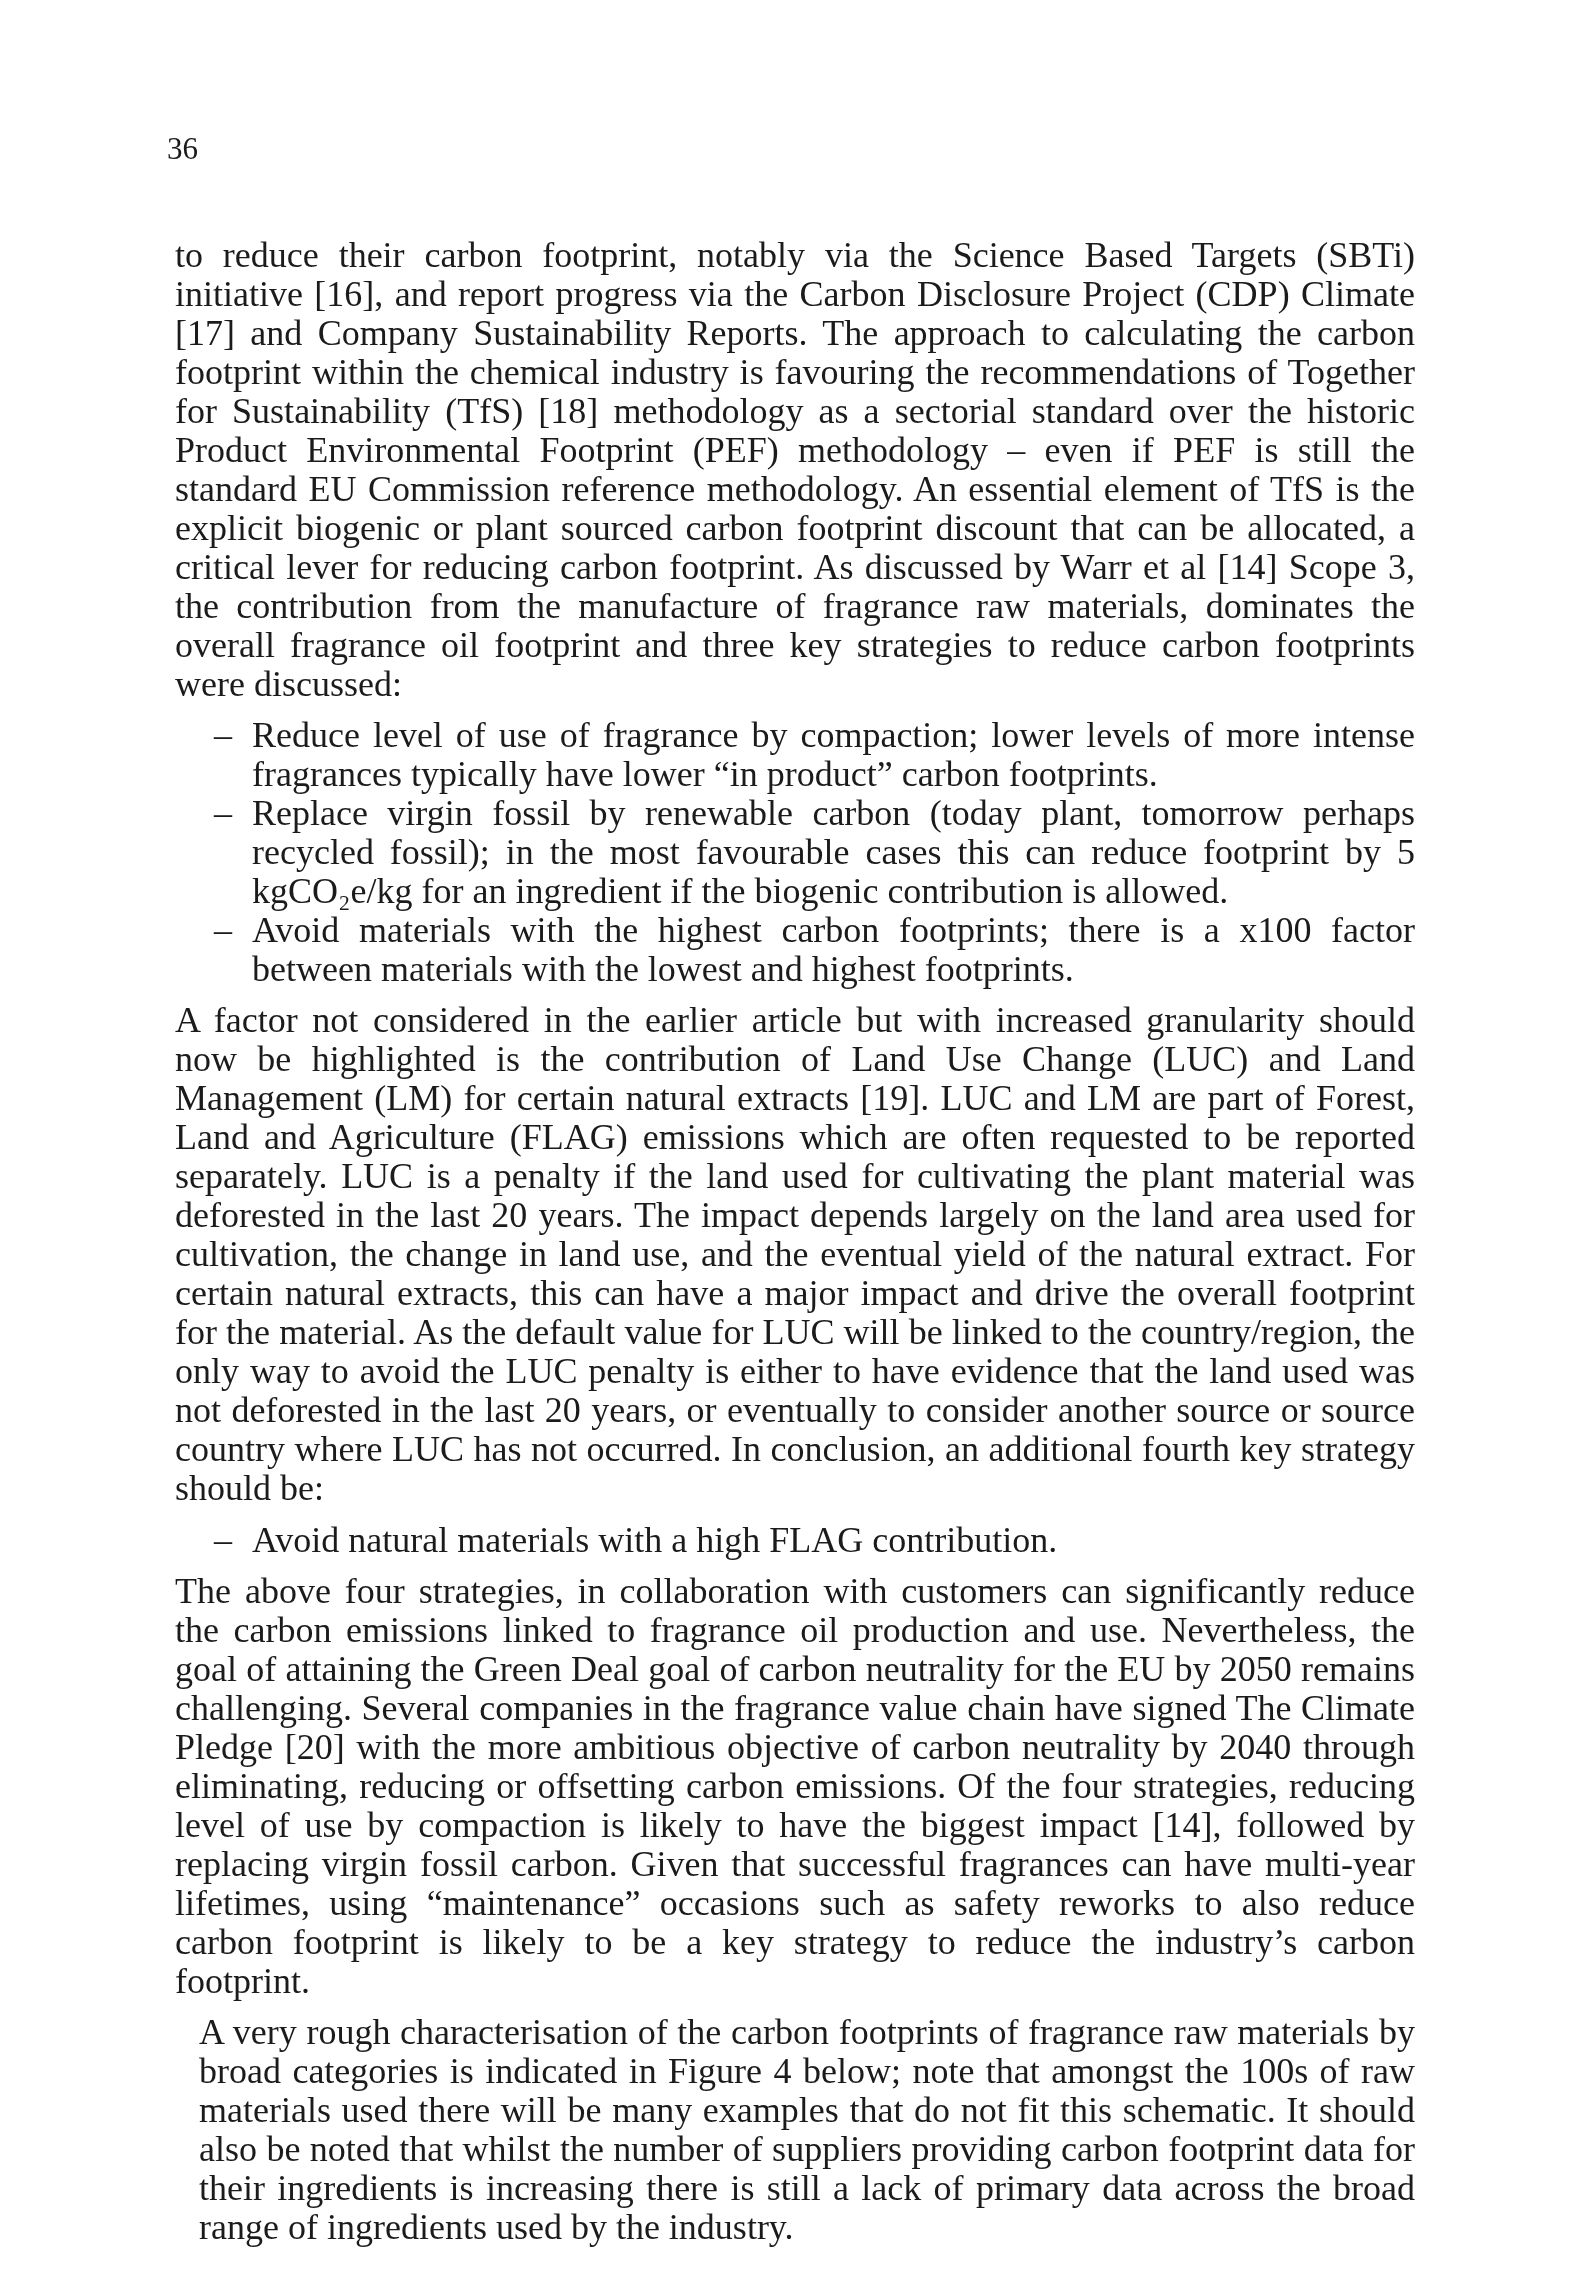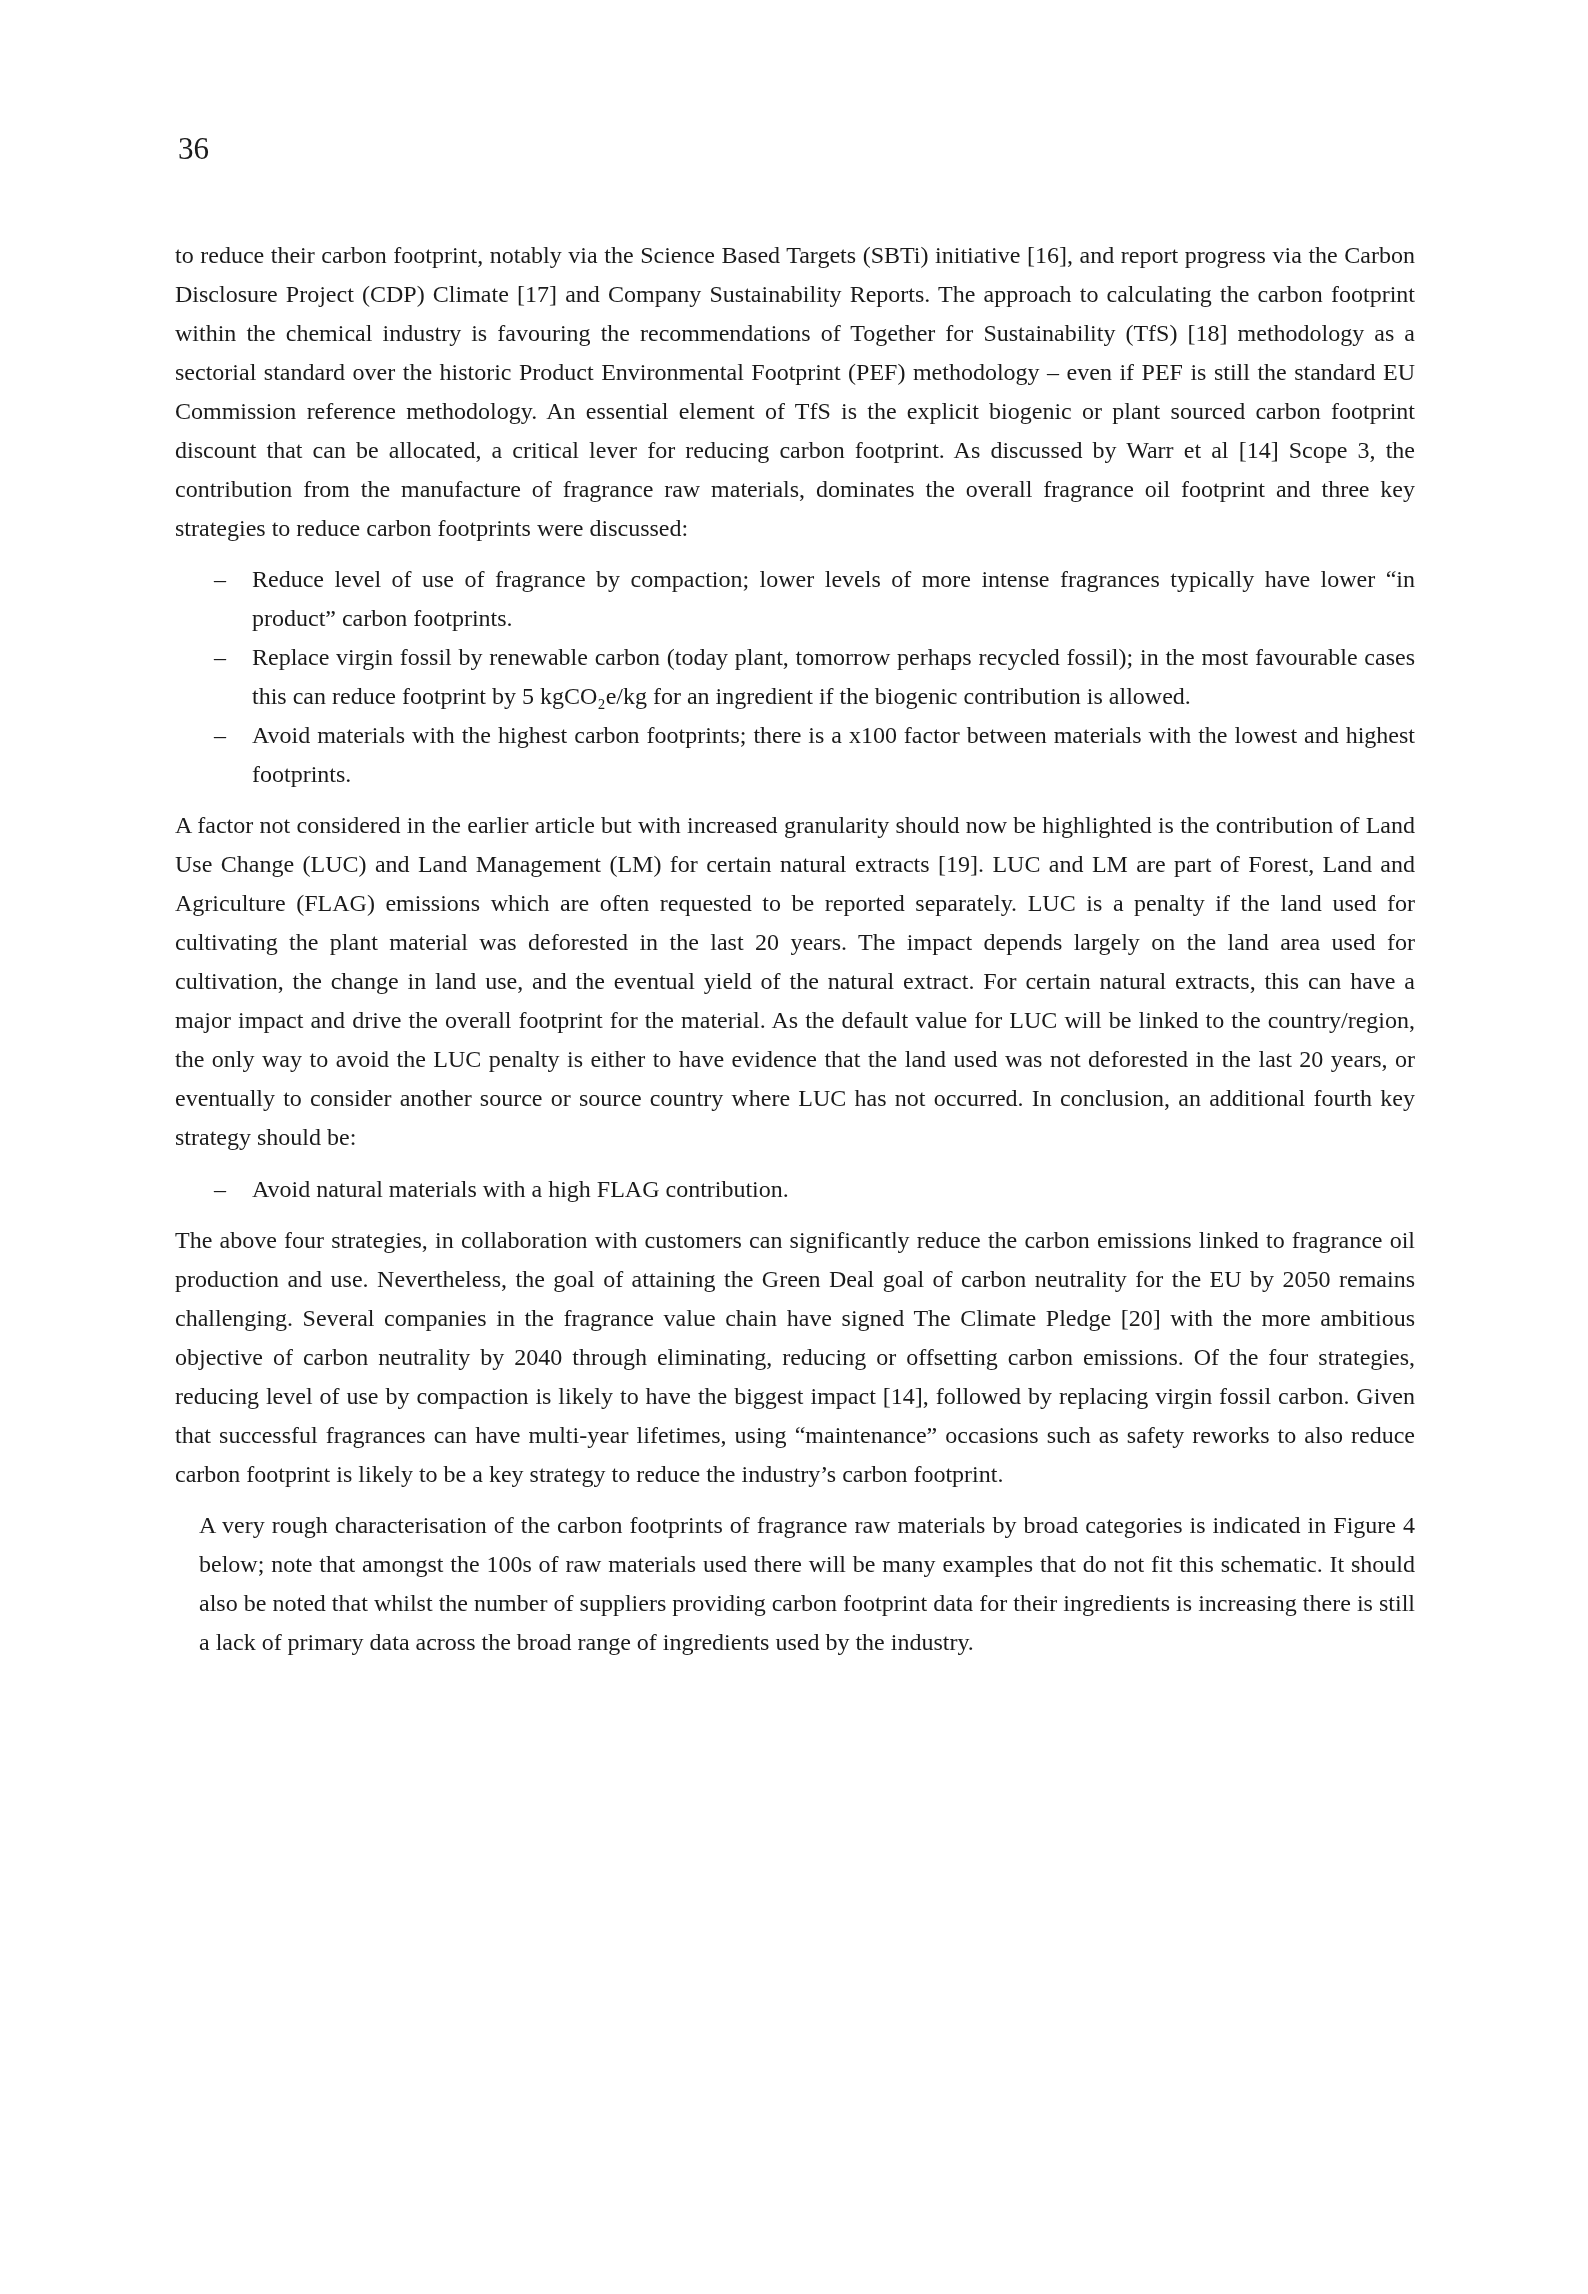--- a/index.html
+++ b/index.html
@@ -18,39 +18,39 @@
     overflow: hidden;
     box-sizing: border-box;
   }
   .running-head {
     position: relative;
     padding-top: 130px;
     height: 40px;
   }
   .page-number {
     position: absolute;
-    left: 178px;
+    left: 167px;
     top: 130px;
     font-size: 31px;
     line-height: 38px;
   }
   .journal-title {
     position: absolute;
     left: 175px;
     width: 1239px;
     top: 130px;
     text-align: center;
     font-size: 31px;
     line-height: 38px;
     letter-spacing: 0.5px;
     white-space: nowrap;
   }
   .body-text {
     margin: 66px 174px 0 175px;
-    font-size: 24px;
+    font-size: 36px;
     line-height: 39px;
     text-align: justify;
   }
   .body-text p {
     margin: 0 0 12.2px 0;
   }
   .body-text p:last-child {
     margin-bottom: 0;
     margin-left: 24px;
   }

